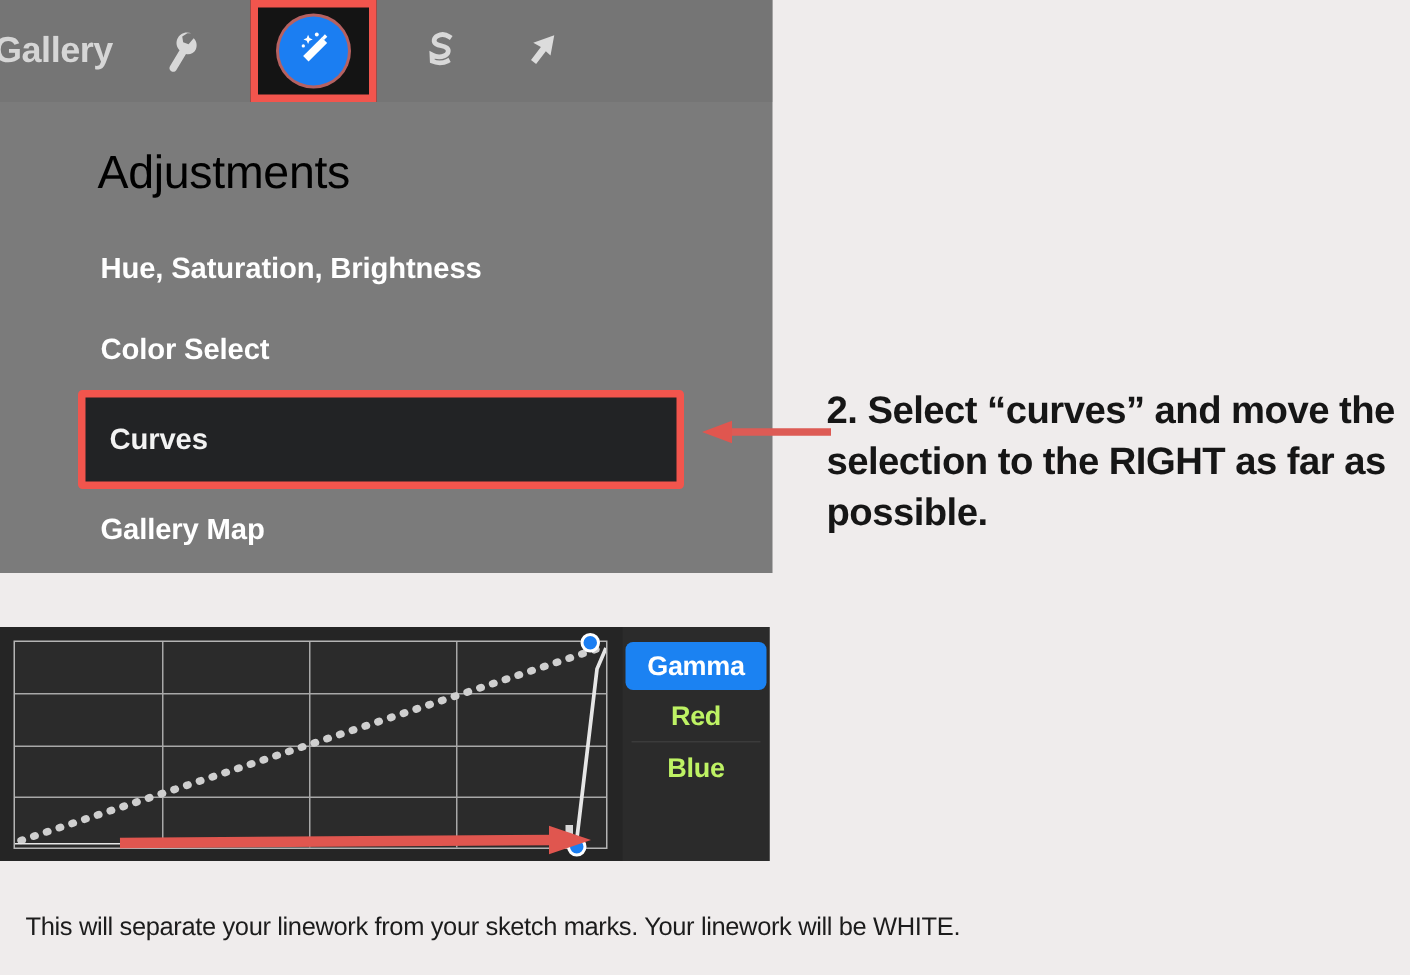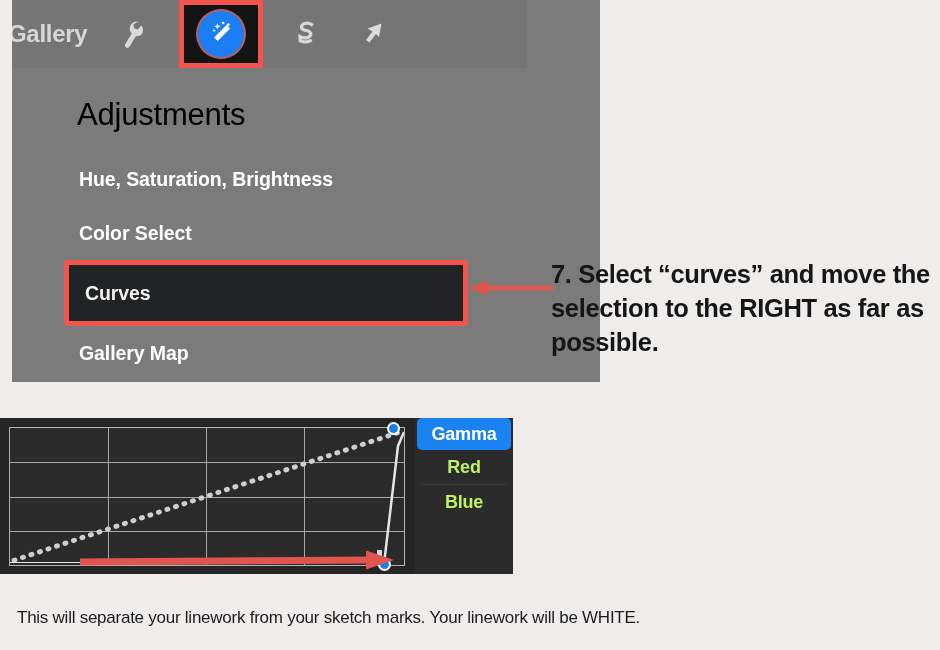--- a/index.html
+++ b/index.html
@@ -11,23 +11,23 @@
     width: 940px;
     height: 650px;
     position: relative;
     overflow: hidden;
     font-family: "Liberation Sans", sans-serif;
   }
 
   
   .app-panel {
     position: absolute;
-    left: 12px;
+    left: 0;
     top: 0;
-    width: 588px;
+    width: 515px;
     height: 382px;
     background: #7b7b7b;
     overflow: hidden;
   }
 
   
   .toolbar {
     position: absolute;
     left: 0;
     top: 0;
@@ -203,21 +203,21 @@
     z-index: 6;
   }
 
   
   .channels {
     width: 98px;
     height: 156px;
     background: #2b2b2b;
     display: flex;
     flex-direction: column;
-    padding-top: 0;
+    padding-top: 10px;
     box-sizing: border-box;
   }
   .channel-item {
     height: 34px;
     display: flex;
     align-items: center;
     justify-content: center;
     color: #bef264;
     font-size: 18px;
     font-weight: bold;
@@ -296,21 +296,21 @@
   </div>
 </div>
 
 <div class="callout-arrow">
   <svg width="90" height="20" viewBox="0 0 90 20" aria-hidden="true">
     <line x1="88" y1="10" x2="22" y2="10" stroke="#dd5b55" stroke-width="5"></line>
     <path d="M2 10 L22 2.5 L22 17.5 z" fill="#e0564f"></path>
   </svg>
 </div>
 
-<div class="callout-text">7. Select “curves” and move the selection to the RIGHT as far as possible.</div>
+<div class="callout-text">2. Select “curves” and move the selection to the RIGHT as far as possible.</div>
 
 <div class="curves-panel">
 
   <div class="curves-graph">
     <div class="graph-inner">
       <div class="grid-v" style="left:24.8%"></div>
       <div class="grid-v" style="left:49.7%"></div>
       <div class="grid-v" style="left:74.6%"></div>
       <div class="grid-h" style="top:25%"></div>
       <div class="grid-h" style="top:50%"></div>

